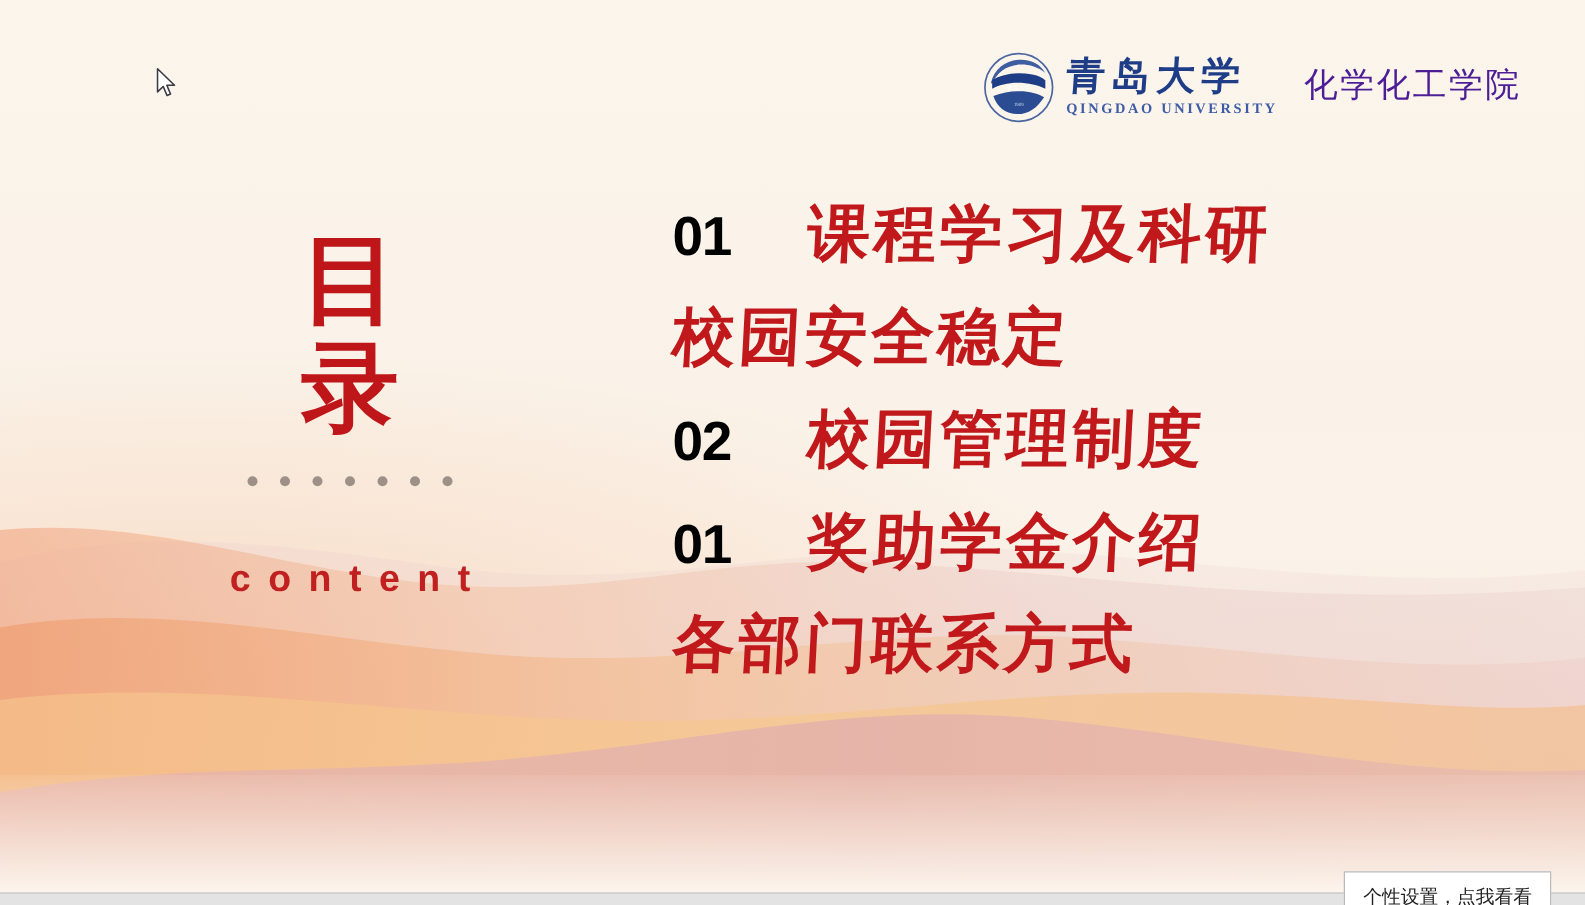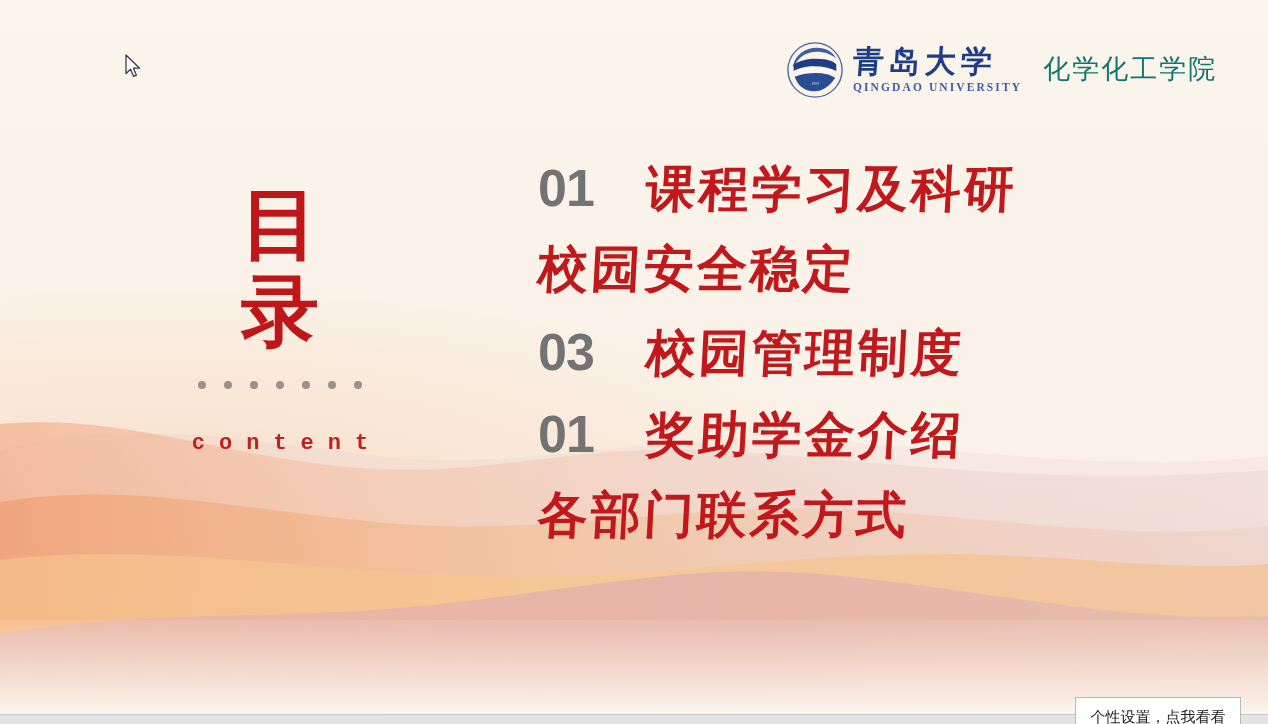--- a/index.html
+++ b/index.html
@@ -58,21 +58,21 @@
     line-height:1;
     margin-top:5px;
     text-align:right;
   }
   .uni-stack { display:flex; flex-direction:column; justify-content:center; }
   .college-name {
     font-family:"DejaVu Serif", serif;
     font-size:27px;
     font-weight:400;
     letter-spacing:2px;
-    color:#0f766e;
+    color:#4c1d95;
     line-height:1;
     margin-left:12px;
     margin-top:-4px;
     text-align:center;
   }
 
   
   #title-block {
     position:absolute; left:140px; top:180px;
     width:280px; text-align:center;
@@ -84,43 +84,43 @@
     color:#bf161a;
     line-height:1.12;
     letter-spacing:0;
   }
   .dot-row {
     margin-top:26px;
     display:flex; justify-content:center; gap:18px;
   }
   .dot { width:8px; height:8px; border-radius:50%; background:#9c9087; }
   .content-word {
-    margin-top:42px;
-    font-family:Liberation Mono, monospace;
-    font-weight:700;
-    font-size:22px;
+    margin-top:58px;
+    font-family:Liberation Sans, sans-serif;
+    font-weight:700;
+    font-size:30px;
     letter-spacing:14px;
     color:#c0201f;
     text-indent:14px;
   }
 
   
   #agenda {
     position:absolute; left:538px; top:162px;
     width:640px;
   }
   .agenda-row {
     display:flex; align-items:baseline;
     height:82px;
   }
   .agenda-num {
     font-family:"Liberation Sans", sans-serif;
     font-weight:700;
-    font-size:52px;
-    color:#737373;
+    font-size:44px;
+    color:#000000;
     width:108px; flex:0 0 108px;
     letter-spacing:-1px;
     line-height:1;
   }
   .agenda-label {
     font-family:"DejaVu Serif", serif;
     font-weight:700;
     font-size:50px;
     color:#c0181b;
     letter-spacing:3px;
@@ -244,21 +244,21 @@
 
   <div id="agenda">
     <div class="agenda-row">
       <span class="agenda-num">01</span>
       <span class="agenda-label">课程学习及科研</span>
     </div>
     <div class="agenda-row">
       <span class="agenda-label">校园安全稳定</span>
     </div>
     <div class="agenda-row">
-      <span class="agenda-num">03</span>
+      <span class="agenda-num">02</span>
       <span class="agenda-label">校园管理制度</span>
     </div>
     <div class="agenda-row">
       <span class="agenda-num">01</span>
       <span class="agenda-label">奖助学金介绍</span>
     </div>
     <div class="agenda-row">
       <span class="agenda-label">各部门联系方式</span>
     </div>
   </div>

